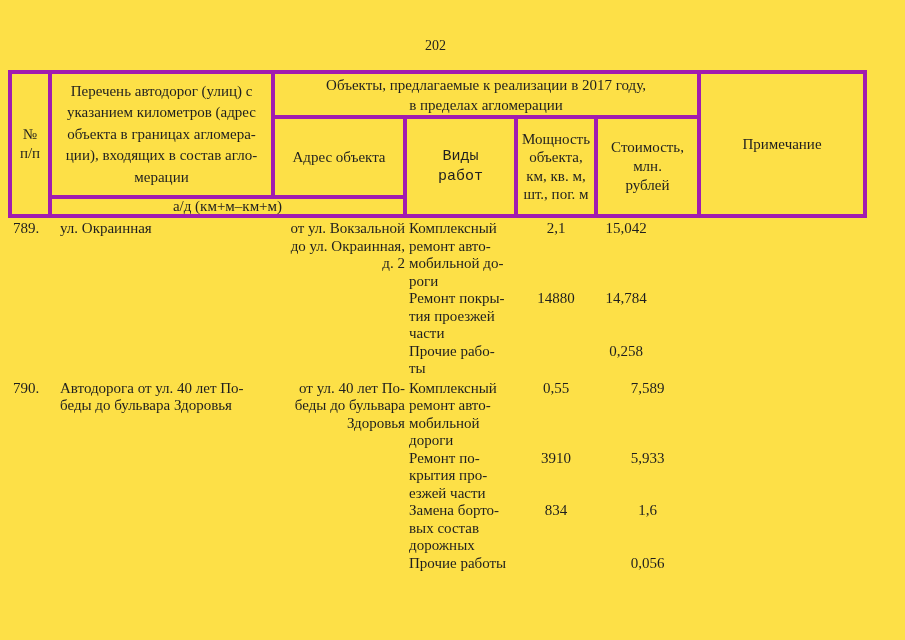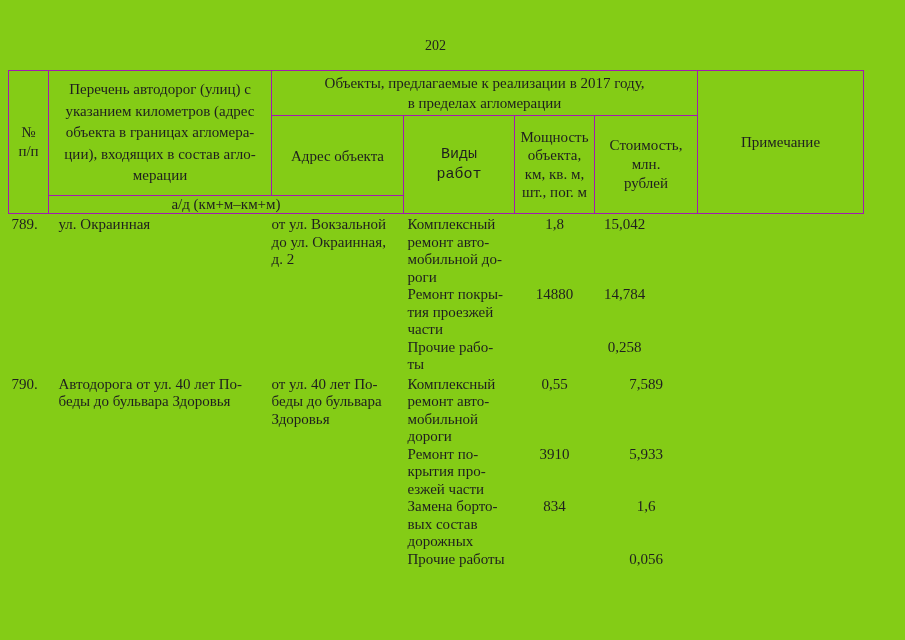--- a/index.html
+++ b/index.html
@@ -1,34 +1,34 @@
 <!DOCTYPE html>
 <html><head>
 <meta charset="utf-8">
 <style>
   html,body{margin:0;padding:0;background:#ffffff;}
   .page{
     position:relative;
     width:905px;height:640px;
-    background:#84cc16;
+    background:#fde047;
     font-family:"Liberation Serif","DejaVu Serif",serif;
     color:#1f1f1f;
     overflow:hidden;
   }
   .page-number{
     position:absolute;top:39px;left:8px;width:855px;
     text-align:center;font-size:14px;line-height:14px;
   }
   table.doc-table{
     position:absolute;left:8px;top:70px;
     width:855px;table-layout:fixed;
     border-collapse:collapse;
   }
   table.doc-table th{
-    border:1px solid #a21caf;
+    border:4px solid #a21caf;
     font-weight:normal;
     font-size:15px;
     text-align:center;
     vertical-align:middle;
     padding:0;
     white-space:pre-line;
     color:#1f1f1f;
   }
   tr.hr1{height:45px;}
   tr.hr2{height:80px;}
@@ -44,21 +44,21 @@
   .th-road{line-height:15px;}
   tbody td{
     border:none;
     vertical-align:top;
     font-size:15px;
     line-height:17.5px;
     padding:0;
   }
   .c-num{padding:2px 0 0 3px;}
   .c-name{padding:2px 0 0 10px;white-space:pre-line;}
-  .c-addr{padding-top:2px;text-align:left;white-space:pre-line;}
+  .c-addr{padding-top:2px;text-align:right;white-space:pre-line;}
   .c-works{padding-top:2px;}
   .c-works .wb{white-space:pre-line;padding-left:4px;text-align:left;}
   .c-cap{padding-top:2px;}
   .c-cost{padding-top:2px;margin-top:48px;}
   .c-cap .wb,.c-cost .wb{text-align:center;white-space:pre-line;}
   .cost-shift .wb{padding-right:43px;}
   .h4{height:70px;}
   .h3{height:52.5px;font-family:Liberation Serif, serif;}
   .h2{height:35px;}
   .h1{height:17.5px;}
@@ -122,21 +122,21 @@
 ремонт авто-
 мобильной до-
 роги</div>
           <div class="wb h3">Ремонт покры-
 тия проезжей
 части</div>
           <div class="wb h2">Прочие рабо-
 ты</div>
         </td>
         <td class="c-cap">
-          <div class="wb h4">1,8</div>
+          <div class="wb h4">2,1</div>
           <div class="wb h3">14880</div>
           <div class="wb h2"></div>
         </td>
         <td class="c-cost cost-shift">
           <div class="wb h4">15,042</div>
           <div class="wb h3">14,784</div>
           <div class="wb h2">0,258</div>
         </td>
         <td class="c-note"></td>
       </tr>

